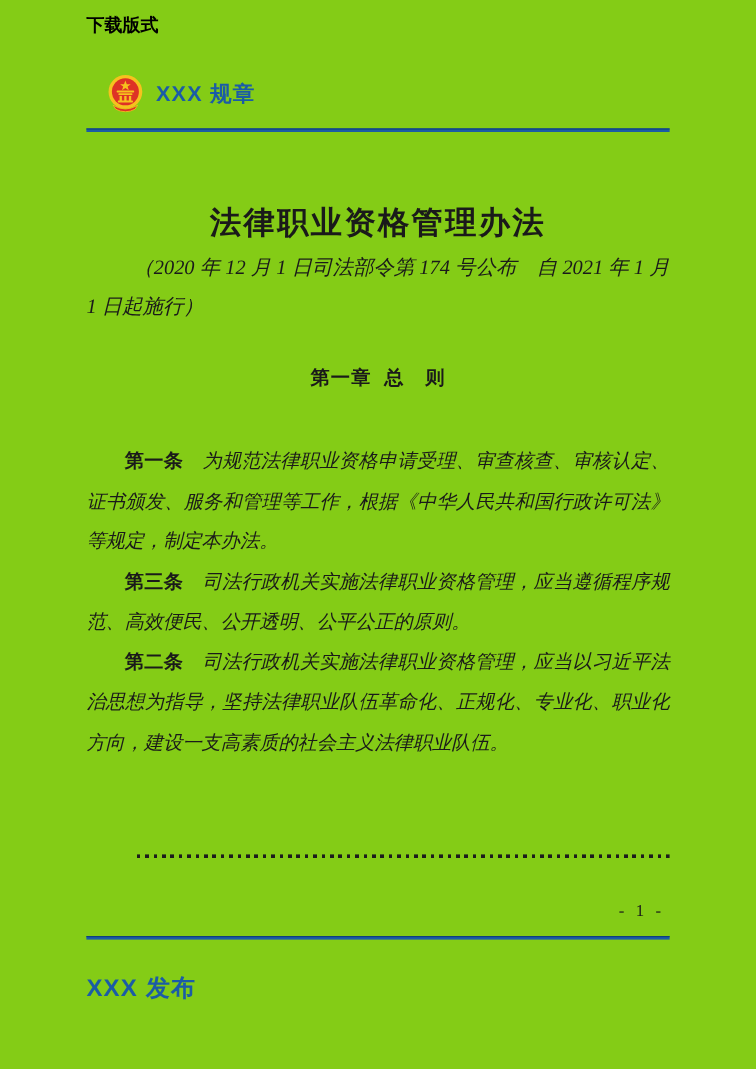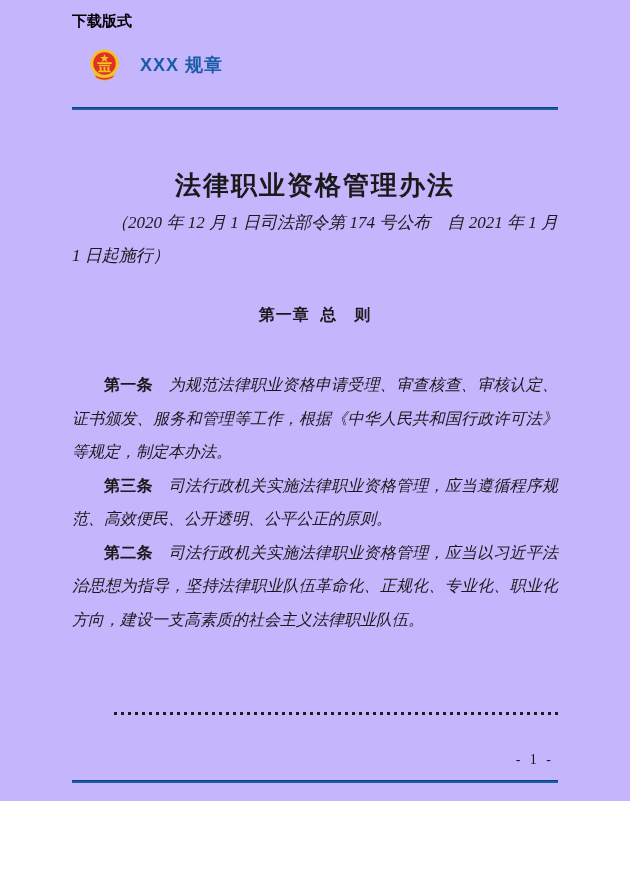--- a/index.html
+++ b/index.html
@@ -4,38 +4,38 @@
 <style>
   :root{
     --accent:#1b5ca6;
     --emblem-red:#de3226;
     --emblem-gold:#f6c21e;
     --ink:#1a1a1a;
   }
   html,body{margin:0;padding:0;background:#ffffff;}
   .page{
     position:relative;
-    width:630px;height:801px;
-    background:#c4b5fd;
+    width:630px;height:891px;
+    background:#84cc16;
     box-sizing:border-box;
     font-family:"Liberation Serif", serif;
     color:var(--ink);
     overflow:hidden;
   }
   .download-label{
     position:absolute;top:12px;left:72px;
     font-size:15px;font-weight:bold;
     font-family:"Liberation Serif", serif;
     color:#000;
     text-decoration:none;
     cursor:pointer;
   }
   .masthead{
-    position:absolute;top:48px;left:88px;
-    display:flex;align-items:center;gap:19px;
+    position:absolute;top:61px;left:88px;
+    display:flex;align-items:center;gap:9px;
   }
   .emblem{width:33px;height:33px;display:block;}
   .agency-label{
     font-family:"Liberation Sans", sans-serif;
     font-weight:bold;font-size:18px;
     color:var(--accent);
     letter-spacing:1px;
     white-space:nowrap;
   }
   .header-rule{

